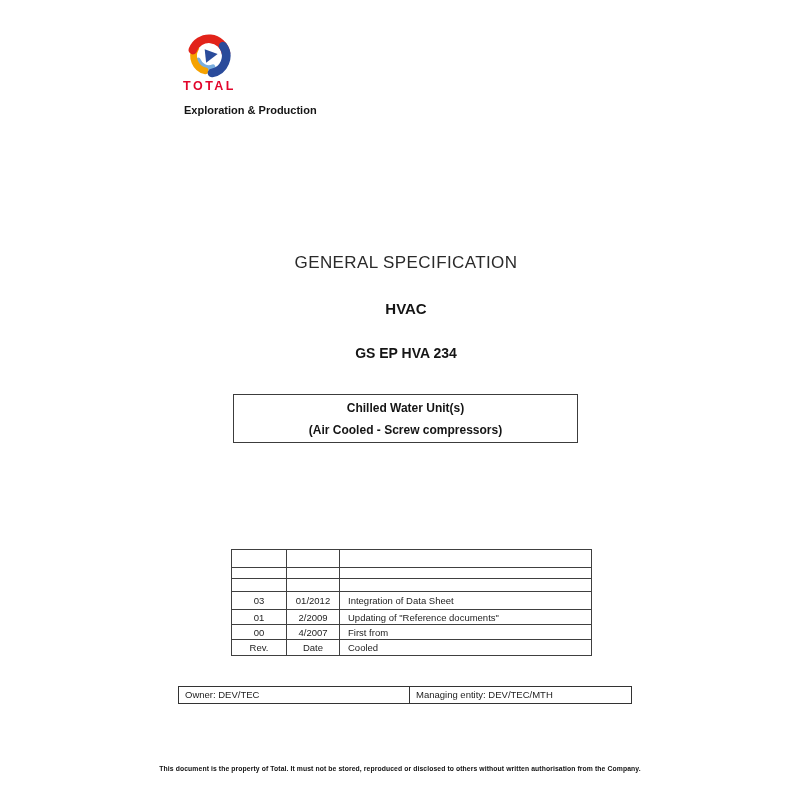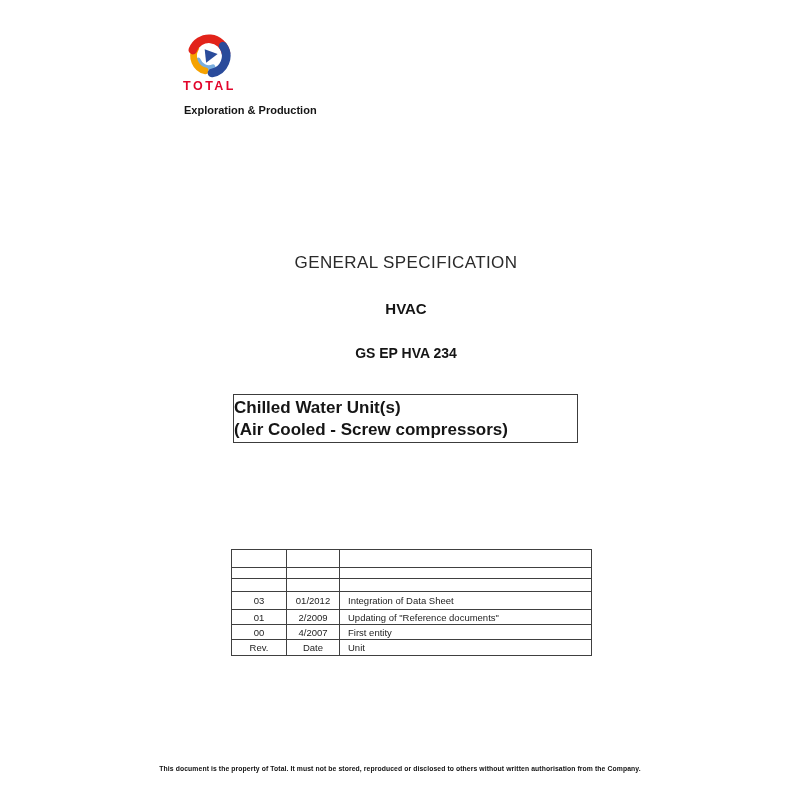--- a/index.html
+++ b/index.html
@@ -27,21 +27,21 @@
   .doc-type{top:253px;font-size:17px;font-weight:400;letter-spacing:0.4px;color:#2a2a2a;}
   .discipline{top:300px;font-size:15px;font-weight:bold;color:#151515;}
   .doc-code{top:345px;font-size:14px;font-weight:bold;color:#151515;}
   
   .subject-box{
     position:absolute;left:233px;top:394px;width:343px;height:47px;
     border:1.5px solid #3c3c3c;background:#ffffff;
     display:flex;flex-direction:column;justify-content:center;
   }
   .subject-box .line{
-    text-align:left;font-size:17px;font-weight:bold;color:#151515;line-height:22px;
+    text-align:center;font-size:12px;font-weight:bold;color:#151515;line-height:22px;
   }
   
   .rev-table{
     position:absolute;left:231px;top:549px;
     border-collapse:collapse;table-layout:fixed;width:351px;
   }
   .rev-table td{
     border:1px solid #404040;
     font-size:9.5px;color:#1c1c1c;
     padding:0;vertical-align:middle;
@@ -123,26 +123,30 @@
         <td class="c-notes">Integration of Data Sheet</td>
       </tr>
       <tr>
         <td class="c-rev">01</td>
         <td class="c-date">2/2009</td>
         <td class="c-notes">Updating of "Reference documents"</td>
       </tr>
       <tr>
         <td class="c-rev">00</td>
         <td class="c-date">4/2007</td>
-        <td class="c-notes">First entity</td>
+        <td class="c-notes">First from</td>
       </tr>
       <tr>
         <td class="c-rev">Rev.</td>
         <td class="c-date">Date</td>
-        <td class="c-notes">Unit</td>
+        <td class="c-notes">Cooled</td>
       </tr>
     </tbody>
   </table>
 
+  <div class="owner-bar">
+    <div class="owner-cell left">Owner: DEV/TEC</div>
+    <div class="owner-cell right">Managing entity: DEV/TEC/MTH</div>
+  </div>
 
   <div class="footer-notice">This document is the property of Total. It must not be stored, reproduced or disclosed to others without written authorisation from the Company.</div>
 
 </div>
 
 </body></html>

